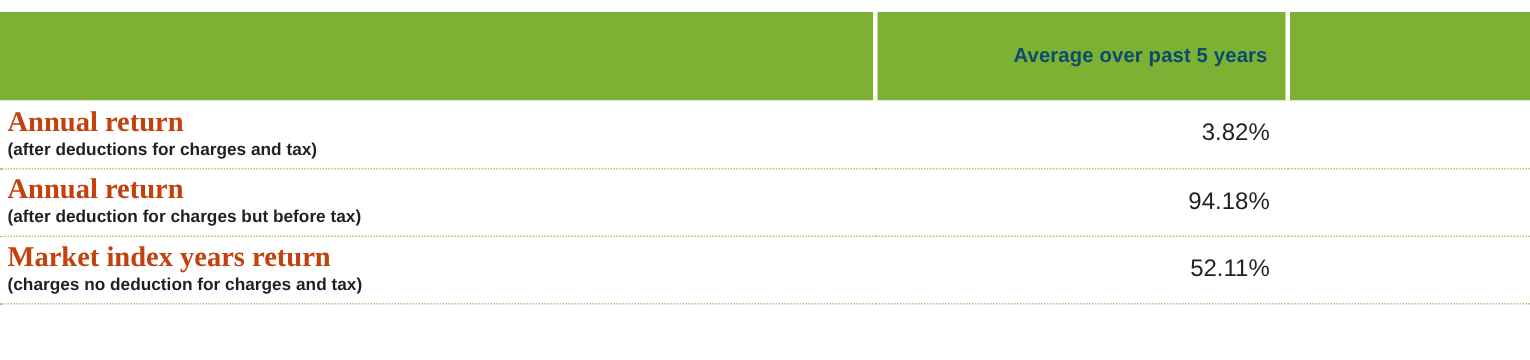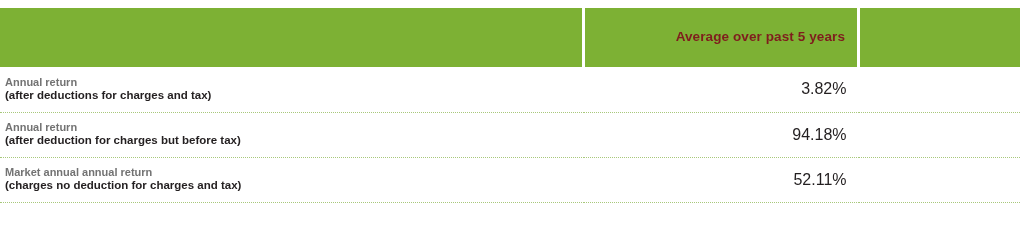--- a/index.html
+++ b/index.html
@@ -29,21 +29,21 @@
     border-collapse: collapse;
     table-layout: fixed;
   }
 
   
   .thead-row {
     height: 59px;
   }
   .th {
     background: #7DB134;
-    color: #7f1d1d;
+    color: #0c4a6e;
     font-size: 13.5px;
     font-weight: bold;
     vertical-align: middle;
     padding: 0 12px 0 12px;
     text-align: right;
     letter-spacing: 0.1px;
     line-height: 1.2;
   }
   .th-blank {
     width: 558px;
@@ -73,25 +73,26 @@
     padding-left: 5px;
   }
   .td-val {
     text-align: right;
     font-size: 16px;
     color: #231f20;
     font-weight: normal;
   }
 
   .row-title {
-    font-size: 11px;
+    font-size: 19px;
     font-weight: bold;
-    color: #737373;
+    color: #c2410c;
     line-height: 1.15;
     display: block;
+    font-family: Liberation Serif, serif;
   }
   .row-sub {
     font-size: 11.5px;
     font-weight: bold;
     color: #231f20;
     line-height: 1.2;
     display: block;
     margin-top: 1px;
   }
 </style>
@@ -123,21 +124,21 @@
         <td class="td td-label">
           <span class="row-title">Annual return</span>
           <span class="row-sub">(after deduction for charges but before tax)</span>
         </td>
         <td class="td td-val">94.18%</td>
         <td class="td td-val">6.24%</td>
       </tr>
 
       <tr class="tr-data">
         <td class="td td-label">
-          <span class="row-title">Market annual annual return</span>
+          <span class="row-title">Market index years return</span>
           <span class="row-sub">(charges no deduction for charges and tax)</span>
         </td>
         <td class="td td-val">52.11%</td>
         <td class="td td-val">6.71%</td>
       </tr>
 
     </tbody>
   </table>
 
 </div>

